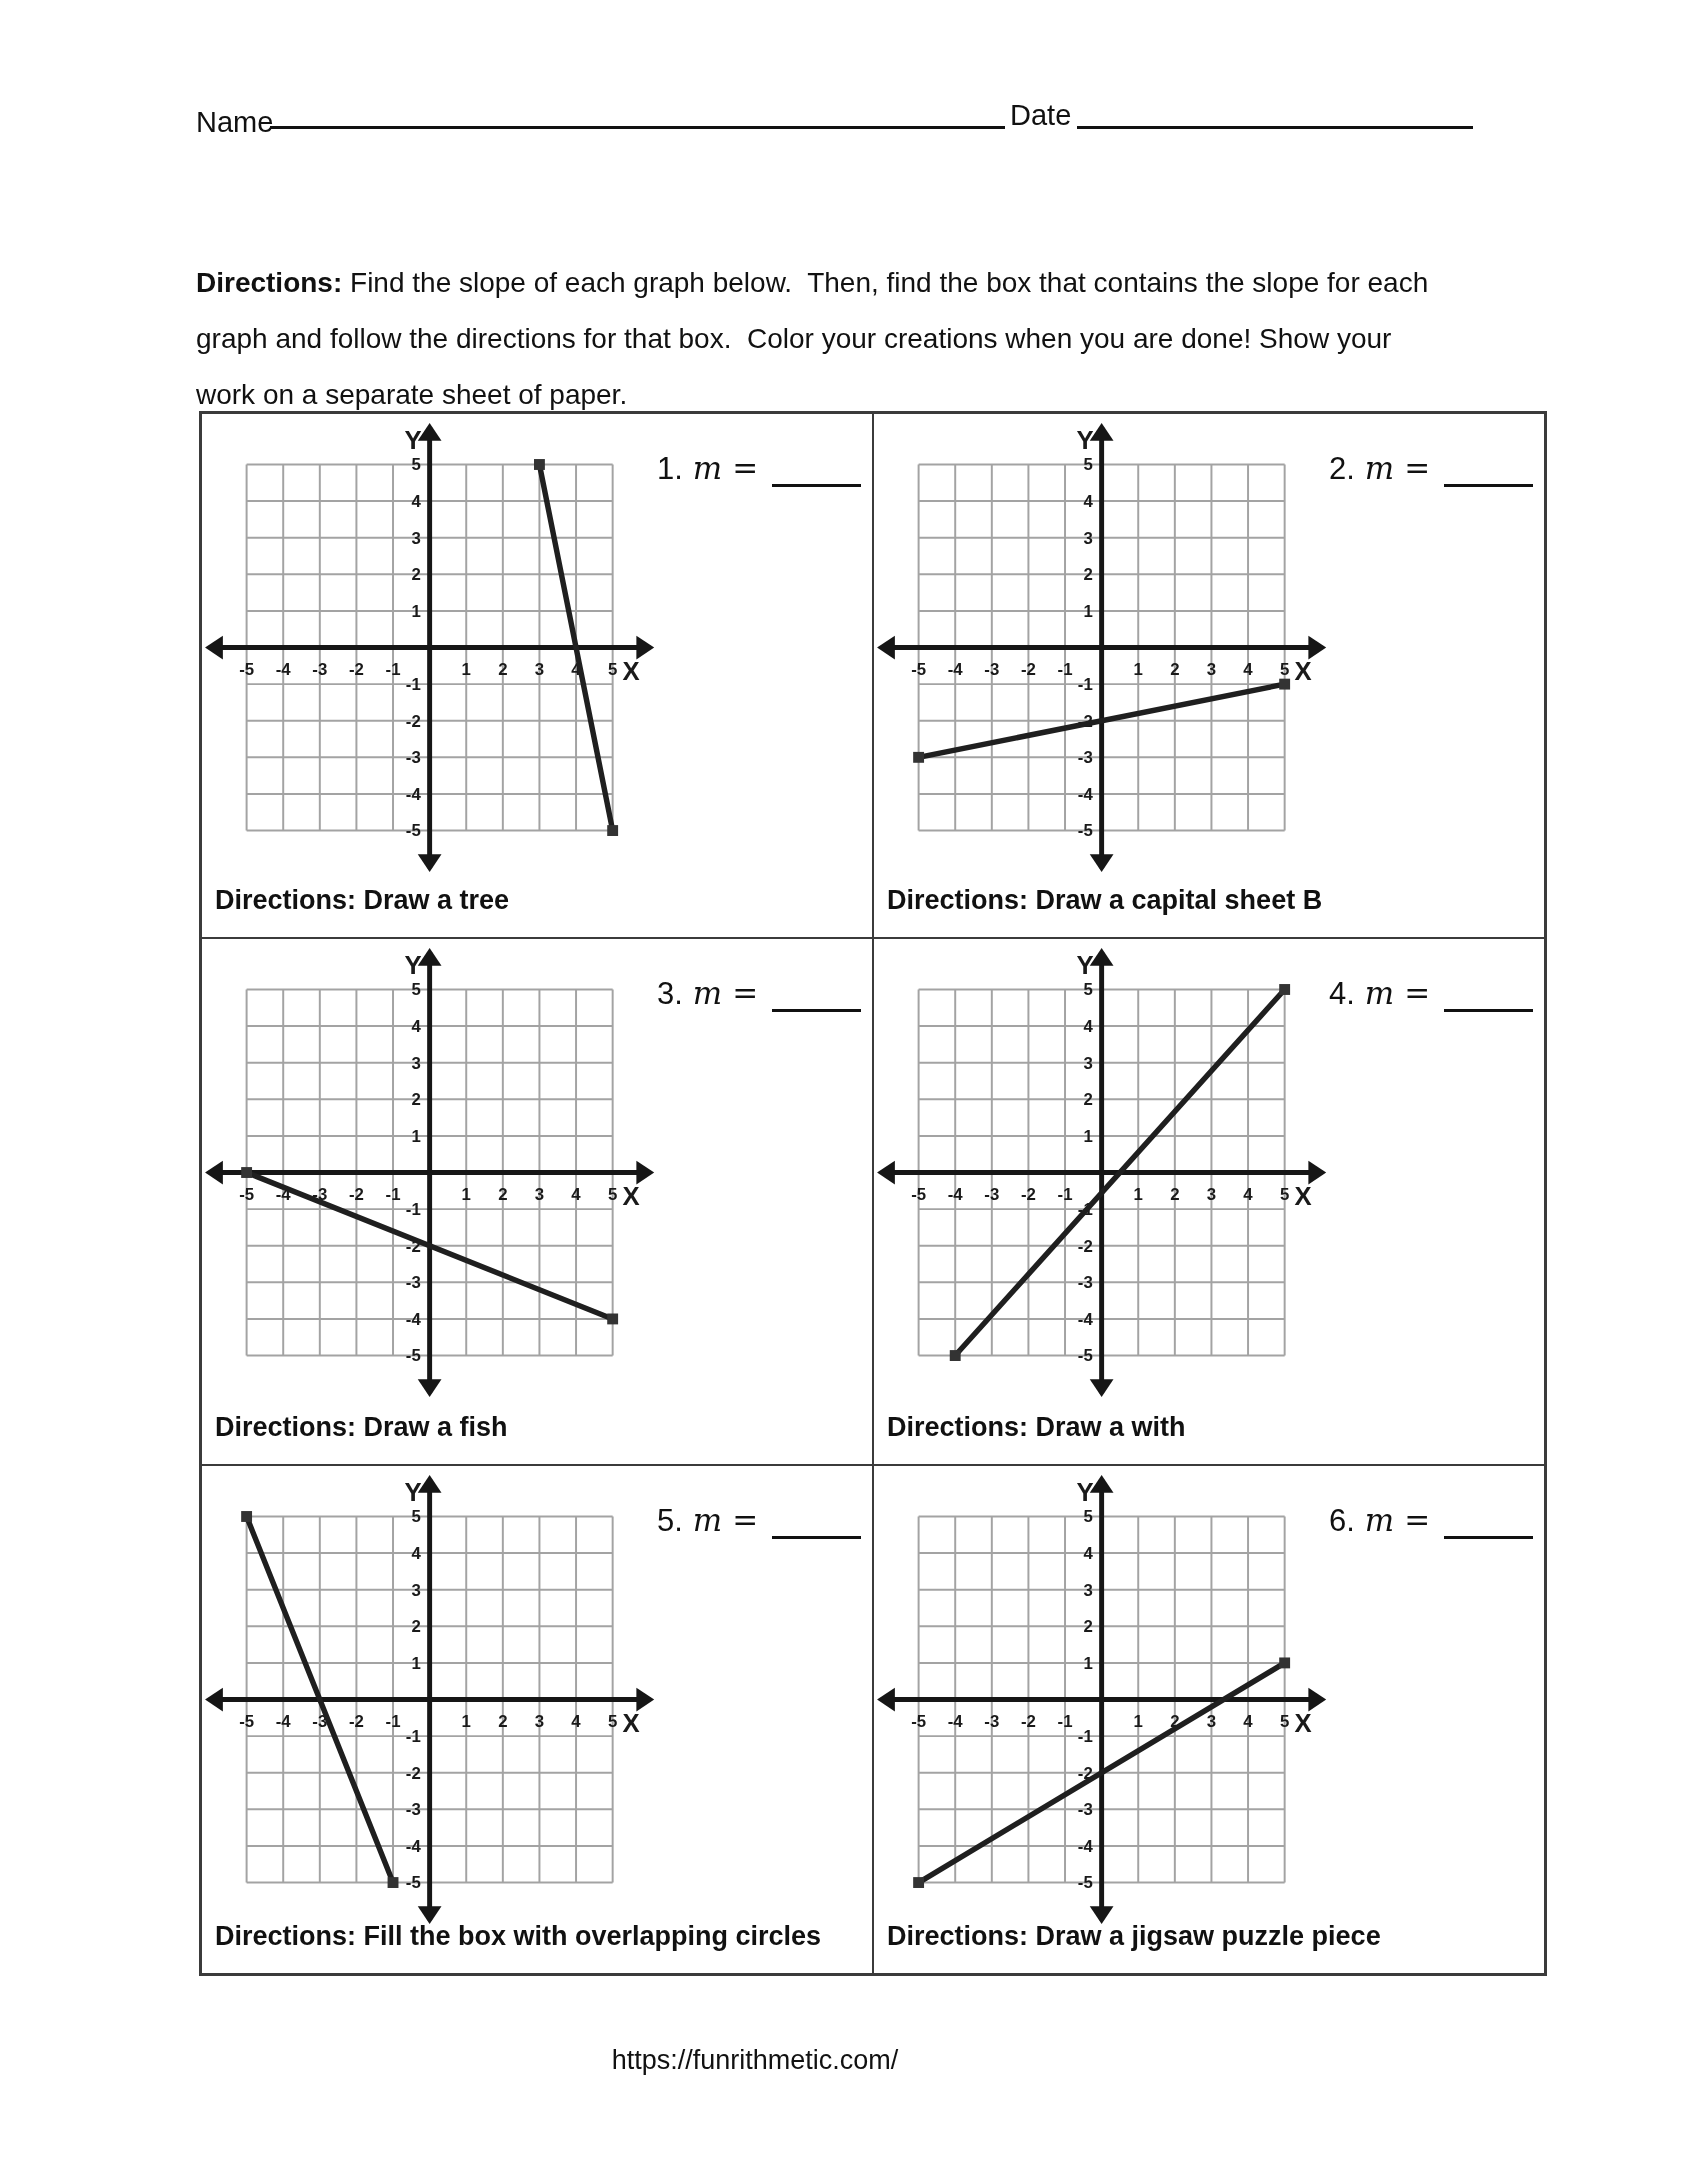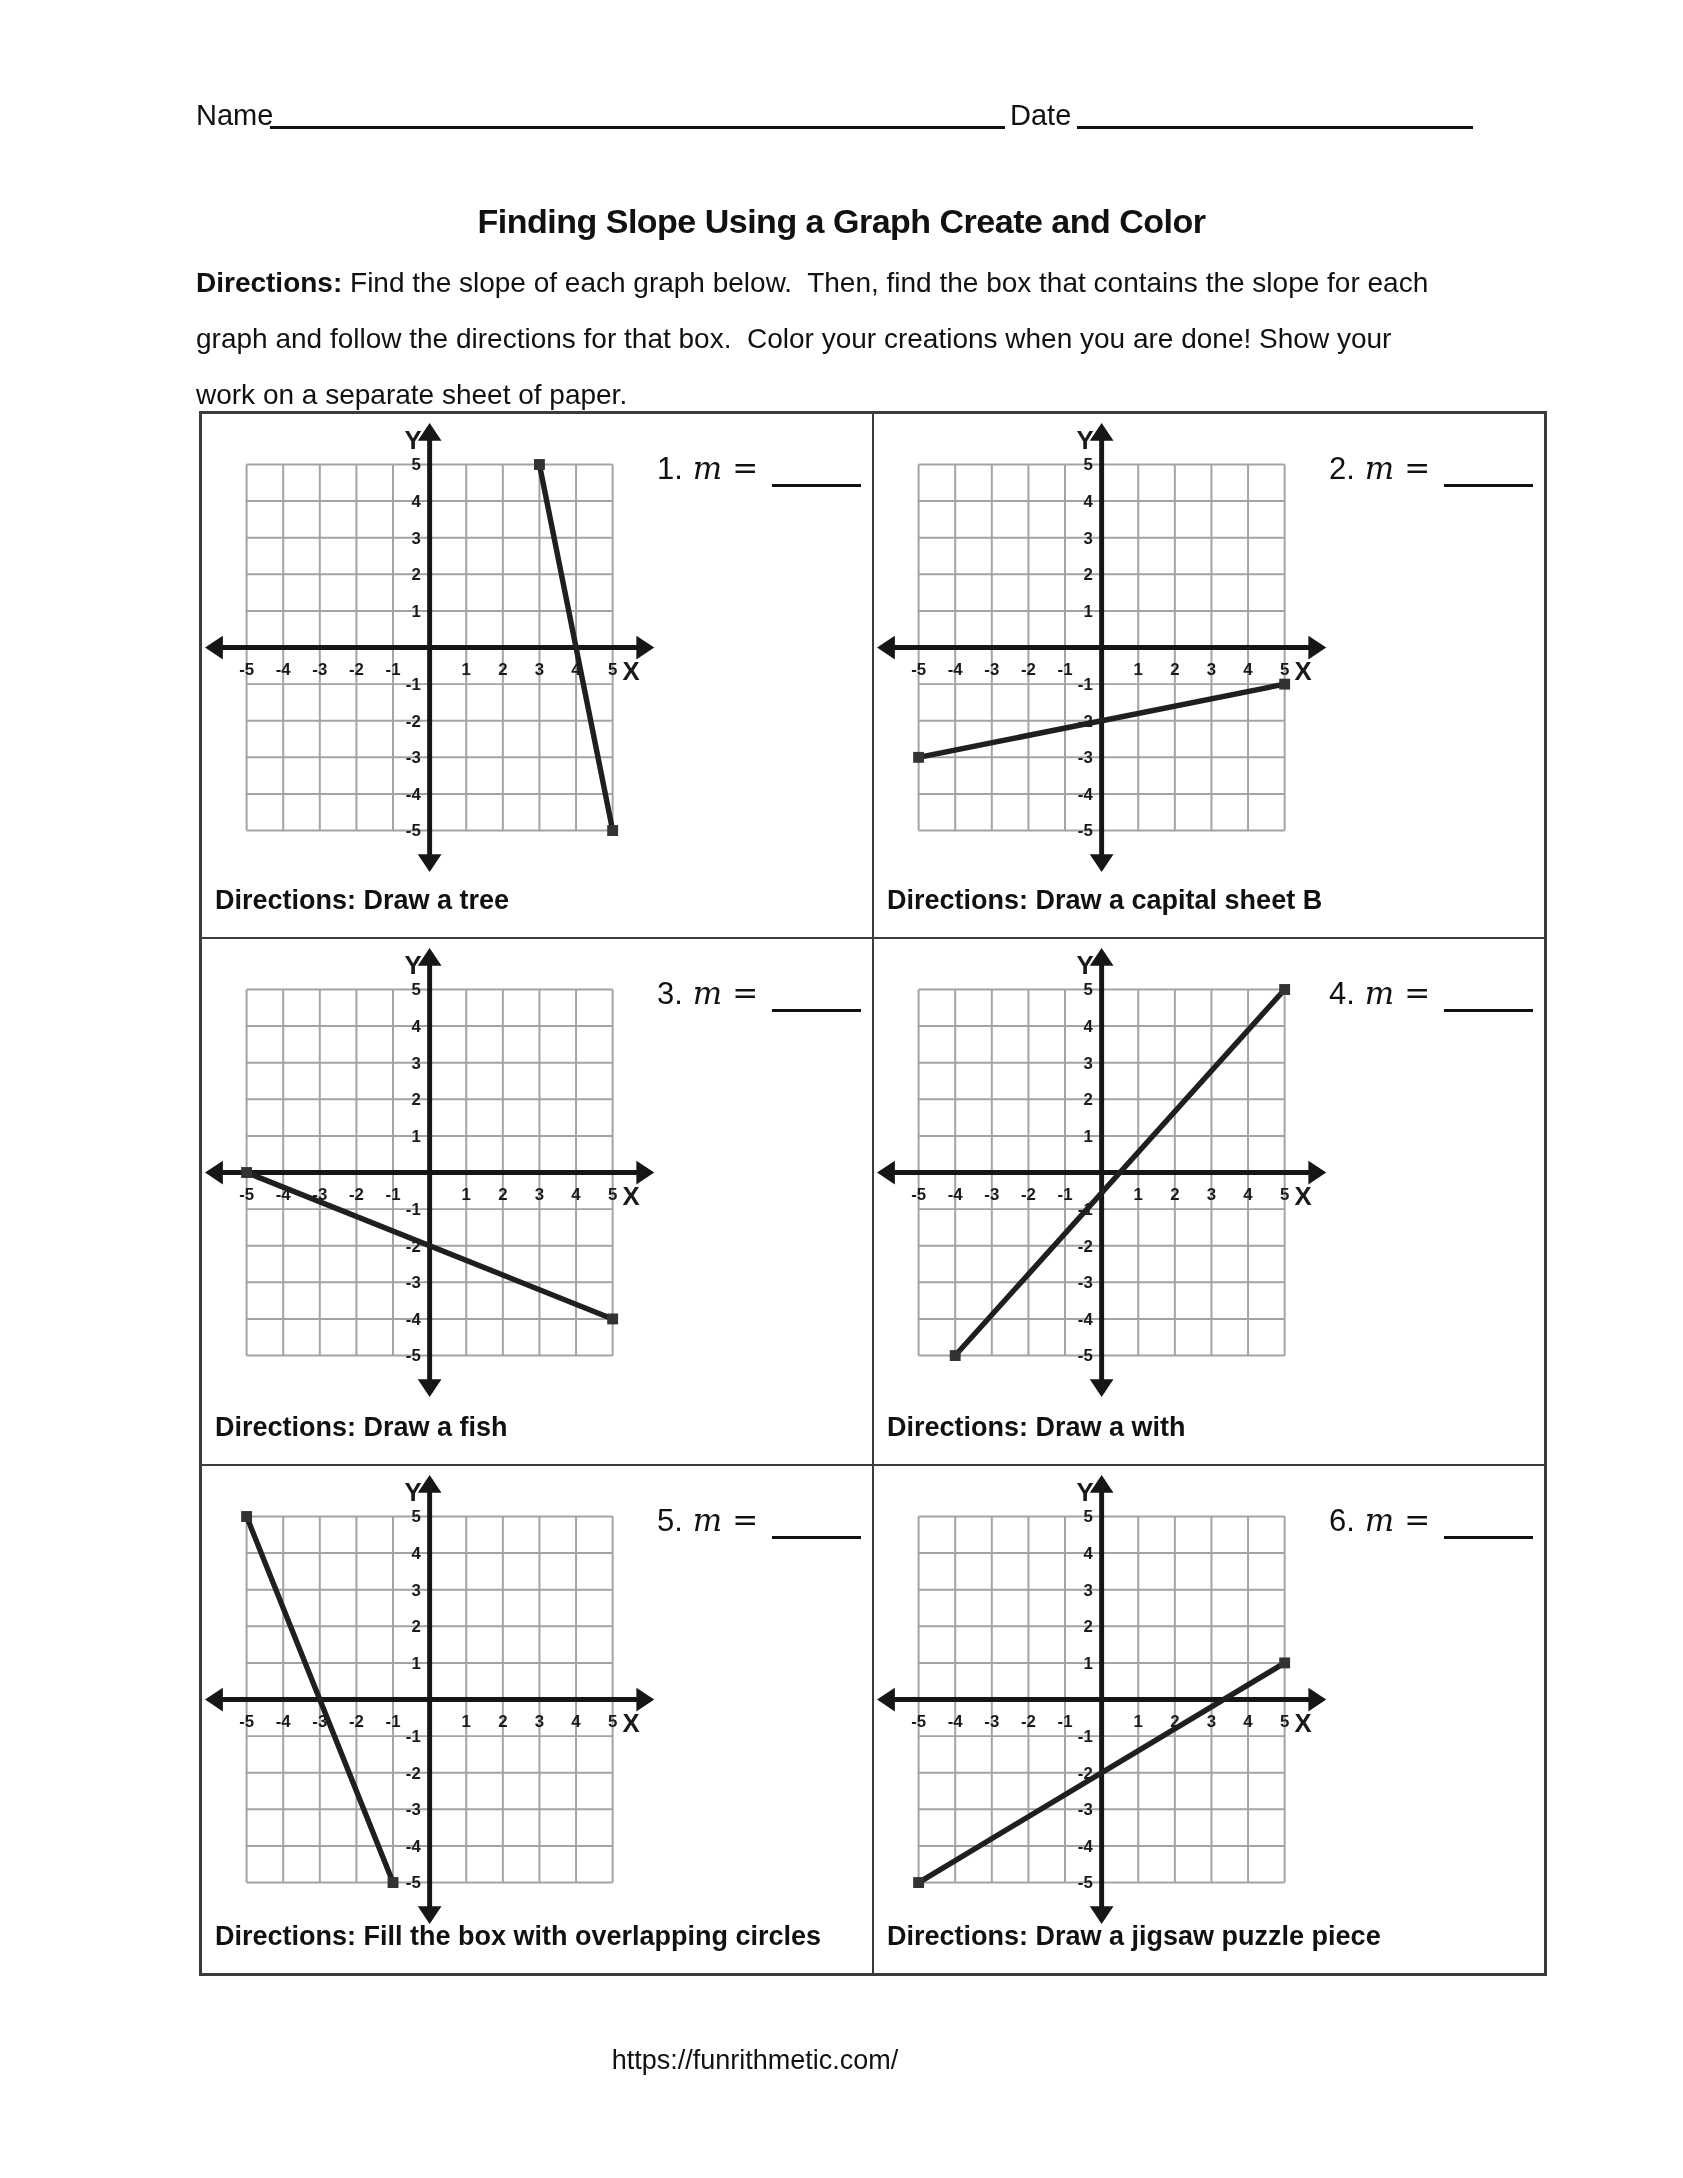--- a/index.html
+++ b/index.html
@@ -1,20 +1,20 @@
 <!DOCTYPE html>
 <html><head>
 <meta charset="utf-8">
 <style>
   html,body{margin:0;padding:0;background:#888;}
   #page{position:relative;width:1683px;height:2178px;background:#ffffff;
         font-family:"Liberation Sans",sans-serif;color:#111;overflow:hidden;}
   .abs{position:absolute;}
   
-  #name-label{left:196px;top:99px;font-size:29px;}
+  #name-label{left:196px;top:106px;font-size:29px;}
   #name-line{left:270px;top:98px;width:735px;height:28px;border-bottom:3px solid #111;}
   #date-label{left:1010px;top:99px;font-size:29px;}
   #date-line{left:1077px;top:98px;width:396px;height:28px;border-bottom:3px solid #111;}
   #title{left:0;top:202px;width:1683px;text-align:center;font-size:34px;font-weight:bold;letter-spacing:-0.5px;}
   #intro{left:196px;top:255px;width:1255px;font-size:28px;line-height:56px;white-space:pre-wrap;}
   #intro b{font-weight:bold;}
   
   #sheet{left:199px;top:411px;width:1348px;height:1565px;border:3px solid #3b3b3b;
          display:grid;grid-template-columns:672px auto;grid-template-rows:525px 527px auto;box-sizing:border-box;}
   .cell{position:relative;box-sizing:border-box;}
@@ -33,21 +33,20 @@
 </head>
 <body>
 
 <div id="page">
 
   <div class="abs" id="name-label">Name</div>
   <div class="abs" id="name-line"></div>
   <div class="abs" id="date-label">Date</div>
   <div class="abs" id="date-line"></div>
 
-  <div class="abs" id="title">Finding Slope Using a Graph Create and Color</div>
 
   <div class="abs" id="intro"><b>Directions:</b><span> Find the slope of each graph below.  Then, find the box that contains the slope for each graph and follow the directions for that box.  Color your creations when you are done! Show your work on a separate sheet of paper.</span></div>
 
   <div class="abs" id="sheet">
 
     <div class="cell bR bB">
       <svg class="graph" viewBox="0 0 480 468">
           <line x1="43" y1="47" x2="43" y2="417" stroke="#a3a3a3" stroke-width="2"></line>
           <line x1="43" y1="47" x2="413" y2="47" stroke="#a3a3a3" stroke-width="2"></line>
           <line x1="80" y1="47" x2="80" y2="417" stroke="#a3a3a3" stroke-width="2"></line>

